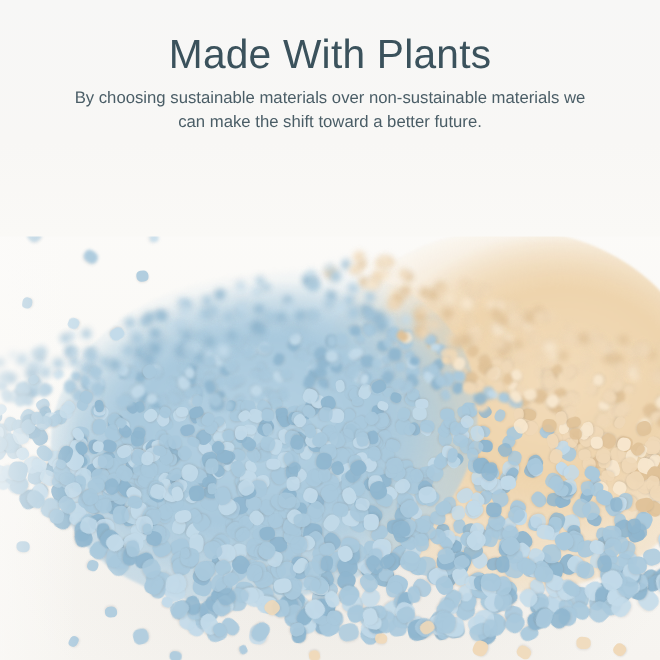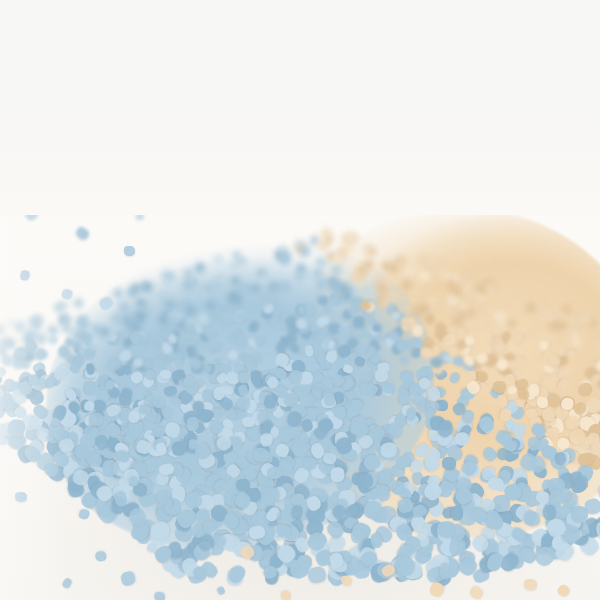--- a/index.html
+++ b/index.html
@@ -1771,20 +1771,22 @@
         <div class="pellet beige" style="left: 523.9px; top: 428.6px; width: 12.7px; height: 10.8px; transform: rotate(1deg); opacity: 0.863769;"></div>
         <div class="pellet beige" style="left: 557.8px; top: 435px; width: 11.2px; height: 11.4px; transform: rotate(308deg); opacity: 0.975657;"></div>
         <div class="pellet blue" style="left: 15px; top: 342.4px; width: 12.4px; height: 10px; transform: rotate(360deg); opacity: 0.940261;"></div>
         <div class="pellet blue lt" style="left: 84.2px; top: 251px; width: 10.2px; height: 10.3px; transform: rotate(101deg); opacity: 0.957567;"></div>
         <div class="pellet blue blur-soft" style="left: 175px; top: 210.3px; width: 9.6px; height: 8.5px; transform: rotate(103deg); opacity: 0.895855;"></div>
       </div>
     <div class="photo-vignette"></div>
   </div>
 
   <div class="top-section">
+    <h1 class="headline">Made With Plants</h1>
+    <p class="subhead">By choosing sustainable materials over non-sustainable materials we can make the shift toward a better future.</p>
   </div>
 
   <div class="badges">
 
     <div class="badge">
       <div class="climate-box">
         <svg class="climate-sun" viewBox="0 0 40 40">
           <g stroke="#3b525c" stroke-width="2.1" stroke-linecap="butt">
             <line x1="20" y1="3" x2="20" y2="10"></line>
             <line x1="25.4" y1="3.7" x2="23.6" y2="10.5"></line>

